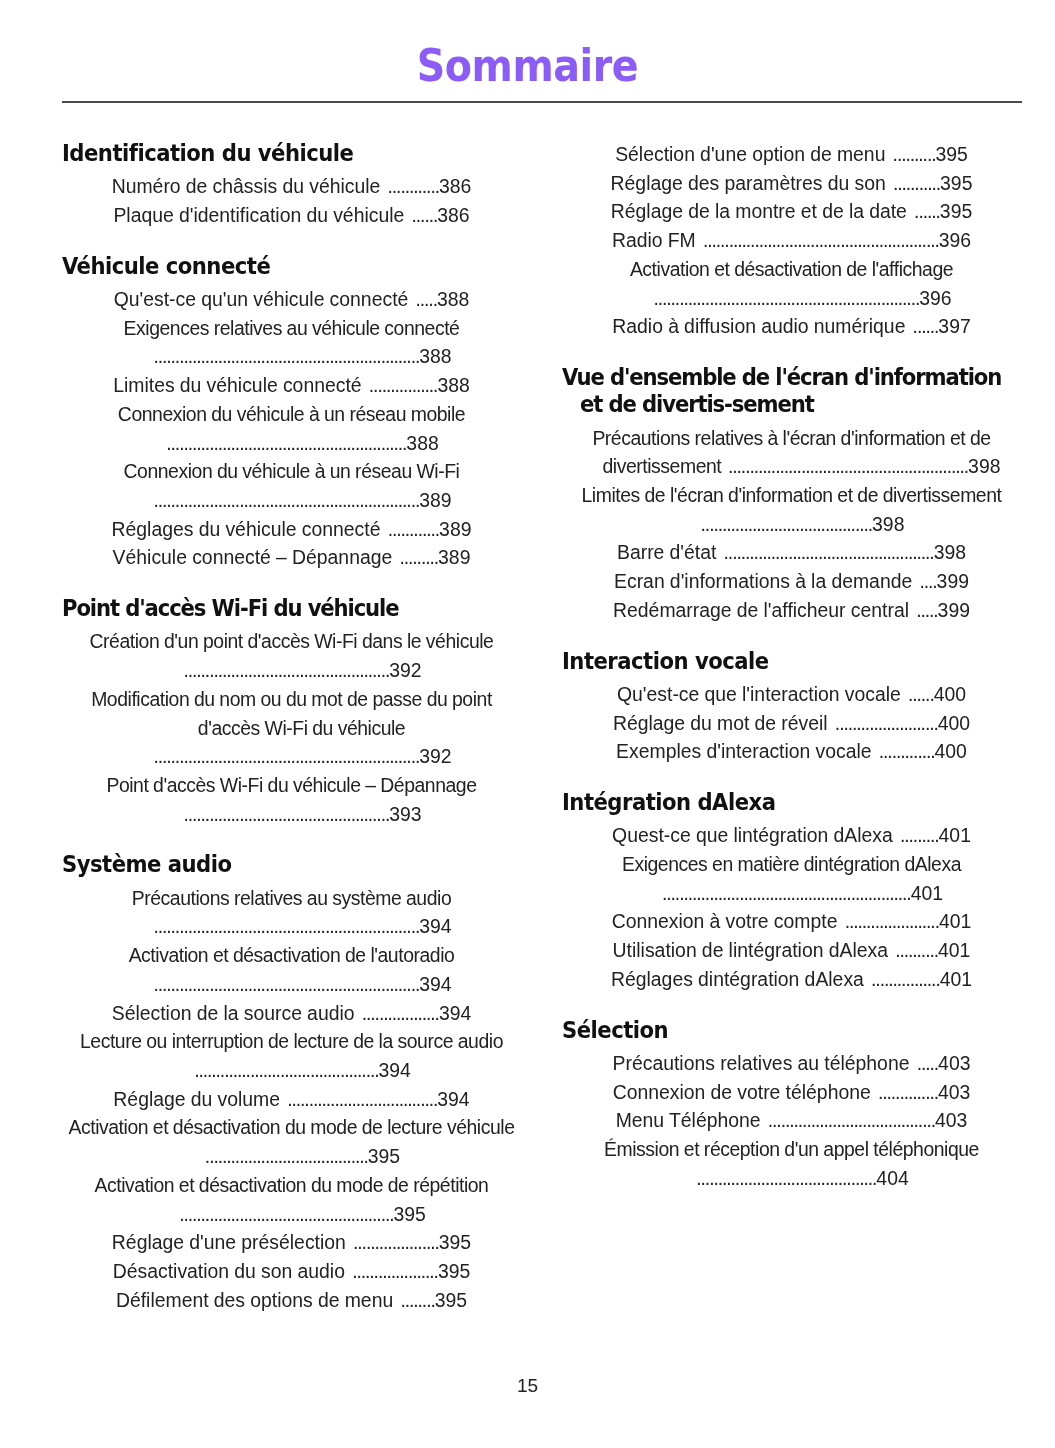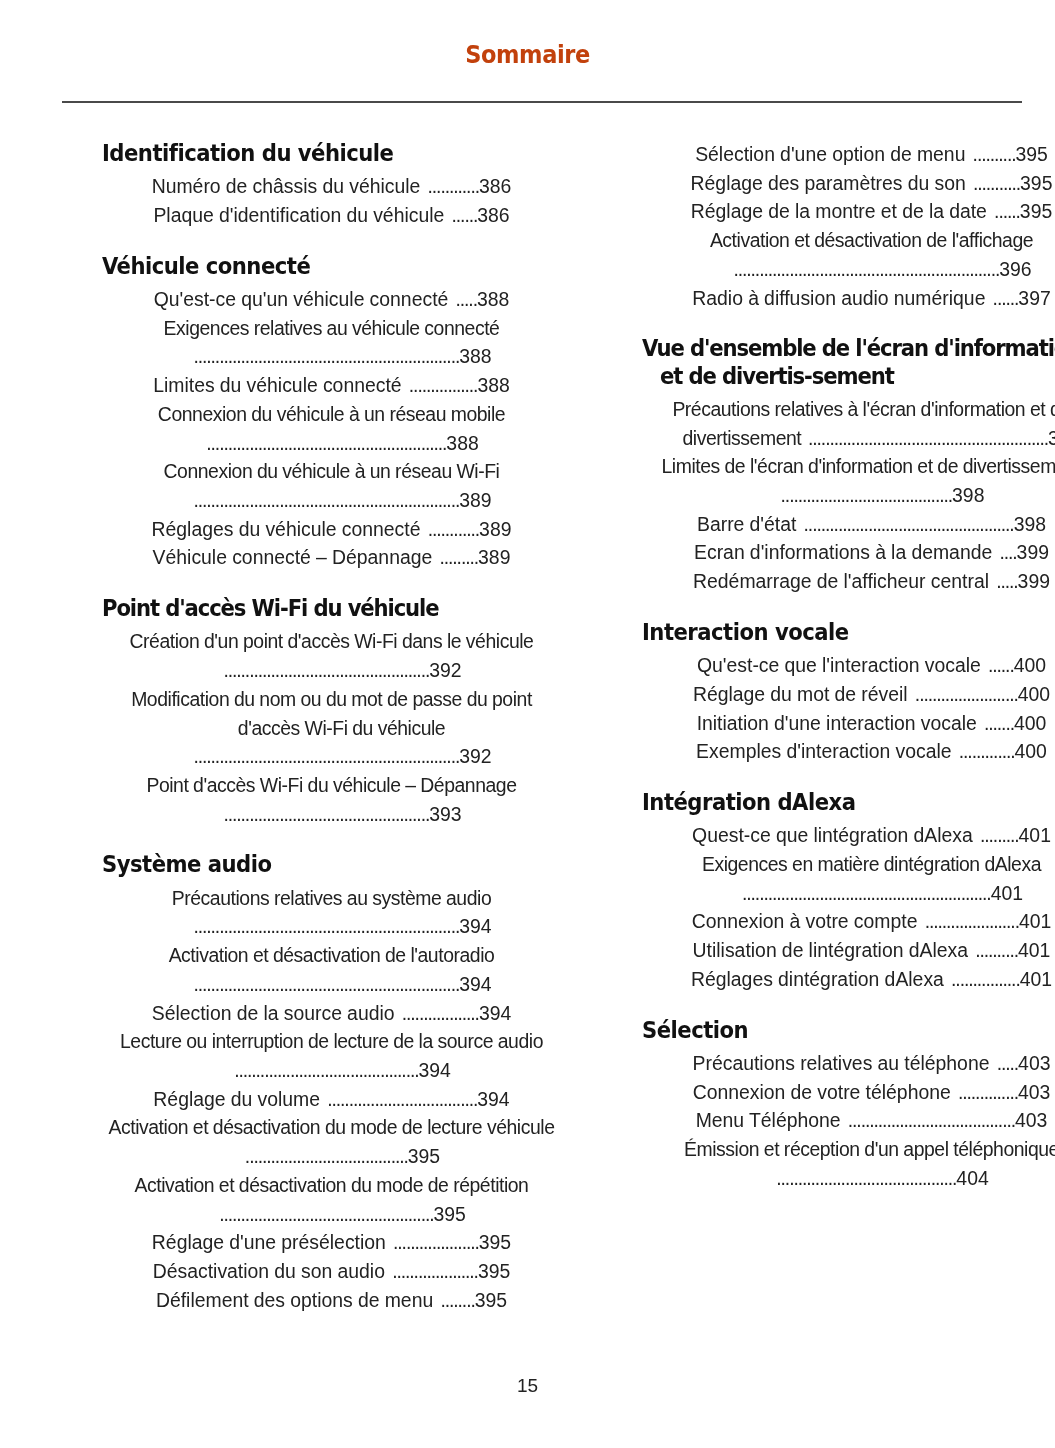--- a/index.html
+++ b/index.html
@@ -21,26 +21,26 @@
     height: 1448px;
     box-sizing: border-box;
   }
   
   .page-title {
     position: absolute;
     top: 40px;
     left: 0;
     width: 1055px;
     text-align: center;
-    font-size: 25px;
+    font-size: 44px;
     font-weight: bold;
     letter-spacing: -0.4px;
     font-family: "DejaVu Sans", sans-serif;
     font-stretch: condensed;
-    color: #c2410c;
+    color: #8b5cf6;
   }
   .title-rule {
     position: absolute;
     top: 101px;
     left: 62px;
     width: 960px;
     height: 2px;
     background: #4a4a4a;
   }
   
@@ -49,21 +49,20 @@
     top: 140px;
     left: 62px;
     width: 960px;
     display: flex;
     gap: 41px;
     align-items: flex-start;
   }
   .column {
     width: 459px;
     flex: 0 0 459px;
-    margin-left: 40px;
   }
   
   .section {
     margin: 0;
   }
   .section + .section {
     margin-top: 23px;
   }
   .section-heading {
     font-size: 23.5px;
@@ -169,40 +168,40 @@
             <li class="toc-entry"><span>Défilement des options de menu</span> <span class="leader">........</span><span class="pageno">395</span></li>
           </ul>
         </div>
       </div>
       <div class="column">
         <div class="section">
           <ul class="toc-list">
             <li class="toc-entry"><span>Sélection d'une option de menu</span> <span class="leader">..........</span><span class="pageno">395</span></li>
             <li class="toc-entry"><span>Réglage des paramètres du son</span> <span class="leader">...........</span><span class="pageno">395</span></li>
             <li class="toc-entry"><span>Réglage de la montre et de la date</span> <span class="leader">......</span><span class="pageno">395</span></li>
+            <li class="toc-entry"><span>Radio FM</span> <span class="leader">.......................................................</span><span class="pageno">396</span></li>
             <li class="toc-entry narrow"><span>Activation et désactivation de l'affichage</span> <span class="leader">..............................................................</span><span class="pageno">396</span></li>
             <li class="toc-entry"><span>Radio à diffusion audio numérique</span> <span class="leader">......</span><span class="pageno">397</span></li>
           </ul>
         </div>
         <div class="section">
           <div class="section-heading tight">Vue d'ensemble de l'écran d'information et de divertis-sement</div>
           <ul class="toc-list">
             <li class="toc-entry narrow"><span>Précautions relatives à l'écran d'information et de divertissement</span> <span class="leader">........................................................</span><span class="pageno">398</span></li>
             <li class="toc-entry narrow"><span>Limites de l'écran d'information et de divertissement</span> <span class="leader">........................................</span><span class="pageno">398</span></li>
             <li class="toc-entry"><span>Barre d'état</span> <span class="leader">.................................................</span><span class="pageno">398</span></li>
             <li class="toc-entry"><span>Ecran d'informations à la demande</span> <span class="leader">....</span><span class="pageno">399</span></li>
             <li class="toc-entry"><span>Redémarrage de l'afficheur central</span> <span class="leader">.....</span><span class="pageno">399</span></li>
           </ul>
         </div>
         <div class="section">
           <div class="section-heading">Interaction vocale</div>
           <ul class="toc-list">
             <li class="toc-entry"><span>Qu'est-ce que l'interaction vocale</span> <span class="leader">......</span><span class="pageno">400</span></li>
             <li class="toc-entry"><span>Réglage du mot de réveil</span> <span class="leader">........................</span><span class="pageno">400</span></li>
-            <li class="toc-entry"><span>Initiation d'une interaction vocale</span> <span class="leader">.......</span><span class="pageno">400</span></li>
             <li class="toc-entry"><span>Exemples d'interaction vocale</span> <span class="leader">.............</span><span class="pageno">400</span></li>
           </ul>
         </div>
         <div class="section">
           <div class="section-heading">Intégration dAlexa</div>
           <ul class="toc-list">
             <li class="toc-entry"><span>Quest-ce que lintégration dAlexa</span> <span class="leader">.........</span><span class="pageno">401</span></li>
             <li class="toc-entry narrow"><span>Exigences en matière dintégration dAlexa</span> <span class="leader">..........................................................</span><span class="pageno">401</span></li>
             <li class="toc-entry"><span>Connexion à votre compte</span> <span class="leader">......................</span><span class="pageno">401</span></li>
             <li class="toc-entry"><span>Utilisation de lintégration dAlexa</span> <span class="leader">..........</span><span class="pageno">401</span></li>

